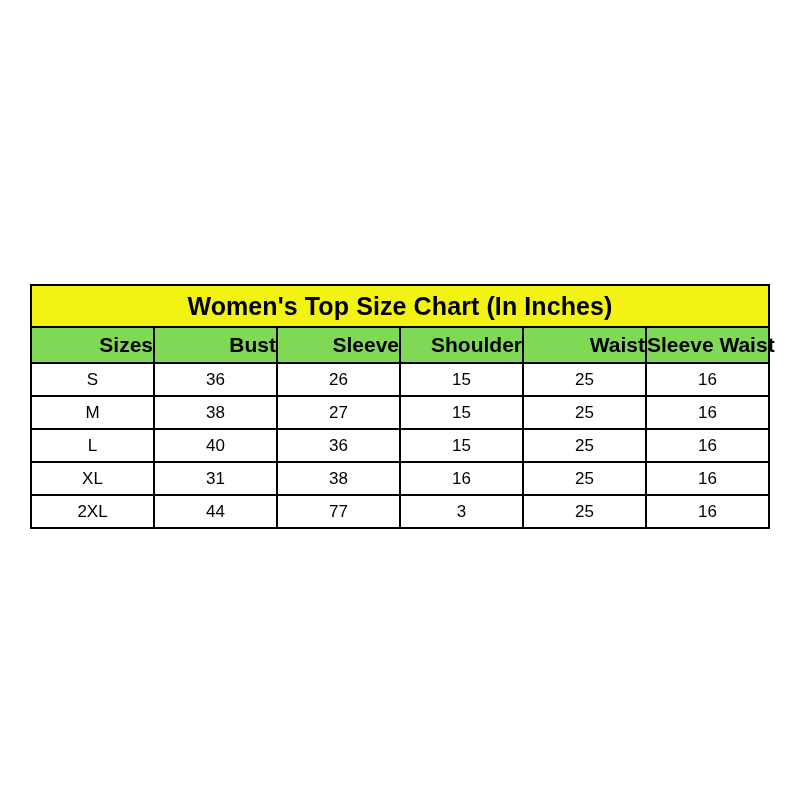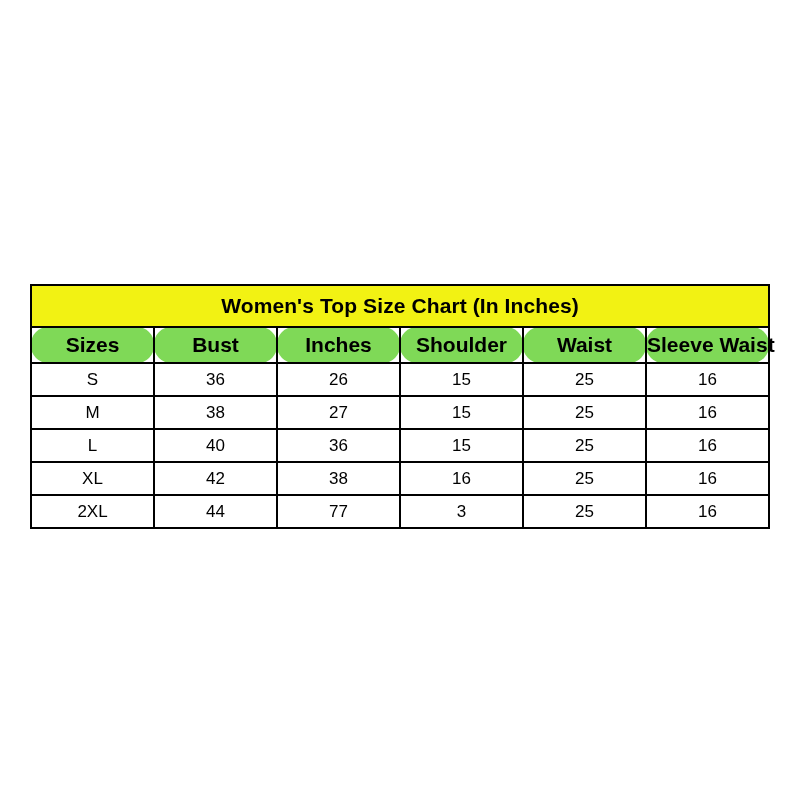--- a/index.html
+++ b/index.html
@@ -29,37 +29,36 @@
   table.size-chart td,
   table.size-chart th {
     border: 2px solid #000000;
     padding: 0;
     margin: 0;
   }
   .title-cell {
     background: #f2f213;
     text-align: center;
     font-weight: bold;
-    font-size: 21px;
+    font-size: 25px;
     color: #000000;
     height: 40px;
     line-height: 40px;
     letter-spacing: 0.1px;
   }
   .head-cell {
     background: #7fd957;
     font-weight: bold;
     font-size: 21px;
     color: #000000;
     height: 34px;
     line-height: 34px;
-    text-align: center;
+    text-align: right;
     padding-left: 7px;
     white-space: nowrap;
-    border-radius: 17px;
   }
   .body-cell {
     background: #ffffff;
     font-size: 17px;
     color: #000000;
     text-align: center;
     height: 31px;
     line-height: 31px;
     font-weight: normal;
   }
@@ -75,21 +74,21 @@
 
 <div id="chart-wrap">
   <table class="size-chart">
     <tbody>
       <tr>
         <td class="title-cell" colspan="6">Women's Top Size Chart (In Inches)</td>
       </tr>
       <tr>
         <th class="head-cell col-sizes">Sizes</th>
         <th class="head-cell col-bust">Bust</th>
-        <th class="head-cell col-waist">Inches</th>
+        <th class="head-cell col-waist">Sleeve</th>
         <th class="head-cell col-shoulder">Shoulder</th>
         <th class="head-cell col-length">Waist</th>
         <th class="head-cell col-sleeve">Sleeve Waist</th>
       </tr>
       <tr>
         <td class="body-cell col-sizes">S</td>
         <td class="body-cell col-bust">36</td>
         <td class="body-cell col-waist">26</td>
         <td class="body-cell col-shoulder">15</td>
         <td class="body-cell col-length">25</td>
@@ -106,21 +105,21 @@
       <tr>
         <td class="body-cell col-sizes">L</td>
         <td class="body-cell col-bust">40</td>
         <td class="body-cell col-waist">36</td>
         <td class="body-cell col-shoulder">15</td>
         <td class="body-cell col-length">25</td>
         <td class="body-cell col-sleeve">16</td>
       </tr>
       <tr>
         <td class="body-cell col-sizes">XL</td>
-        <td class="body-cell col-bust">42</td>
+        <td class="body-cell col-bust">31</td>
         <td class="body-cell col-waist">38</td>
         <td class="body-cell col-shoulder">16</td>
         <td class="body-cell col-length">25</td>
         <td class="body-cell col-sleeve">16</td>
       </tr>
       <tr>
         <td class="body-cell col-sizes">2XL</td>
         <td class="body-cell col-bust">44</td>
         <td class="body-cell col-waist">77</td>
         <td class="body-cell col-shoulder">3</td>

